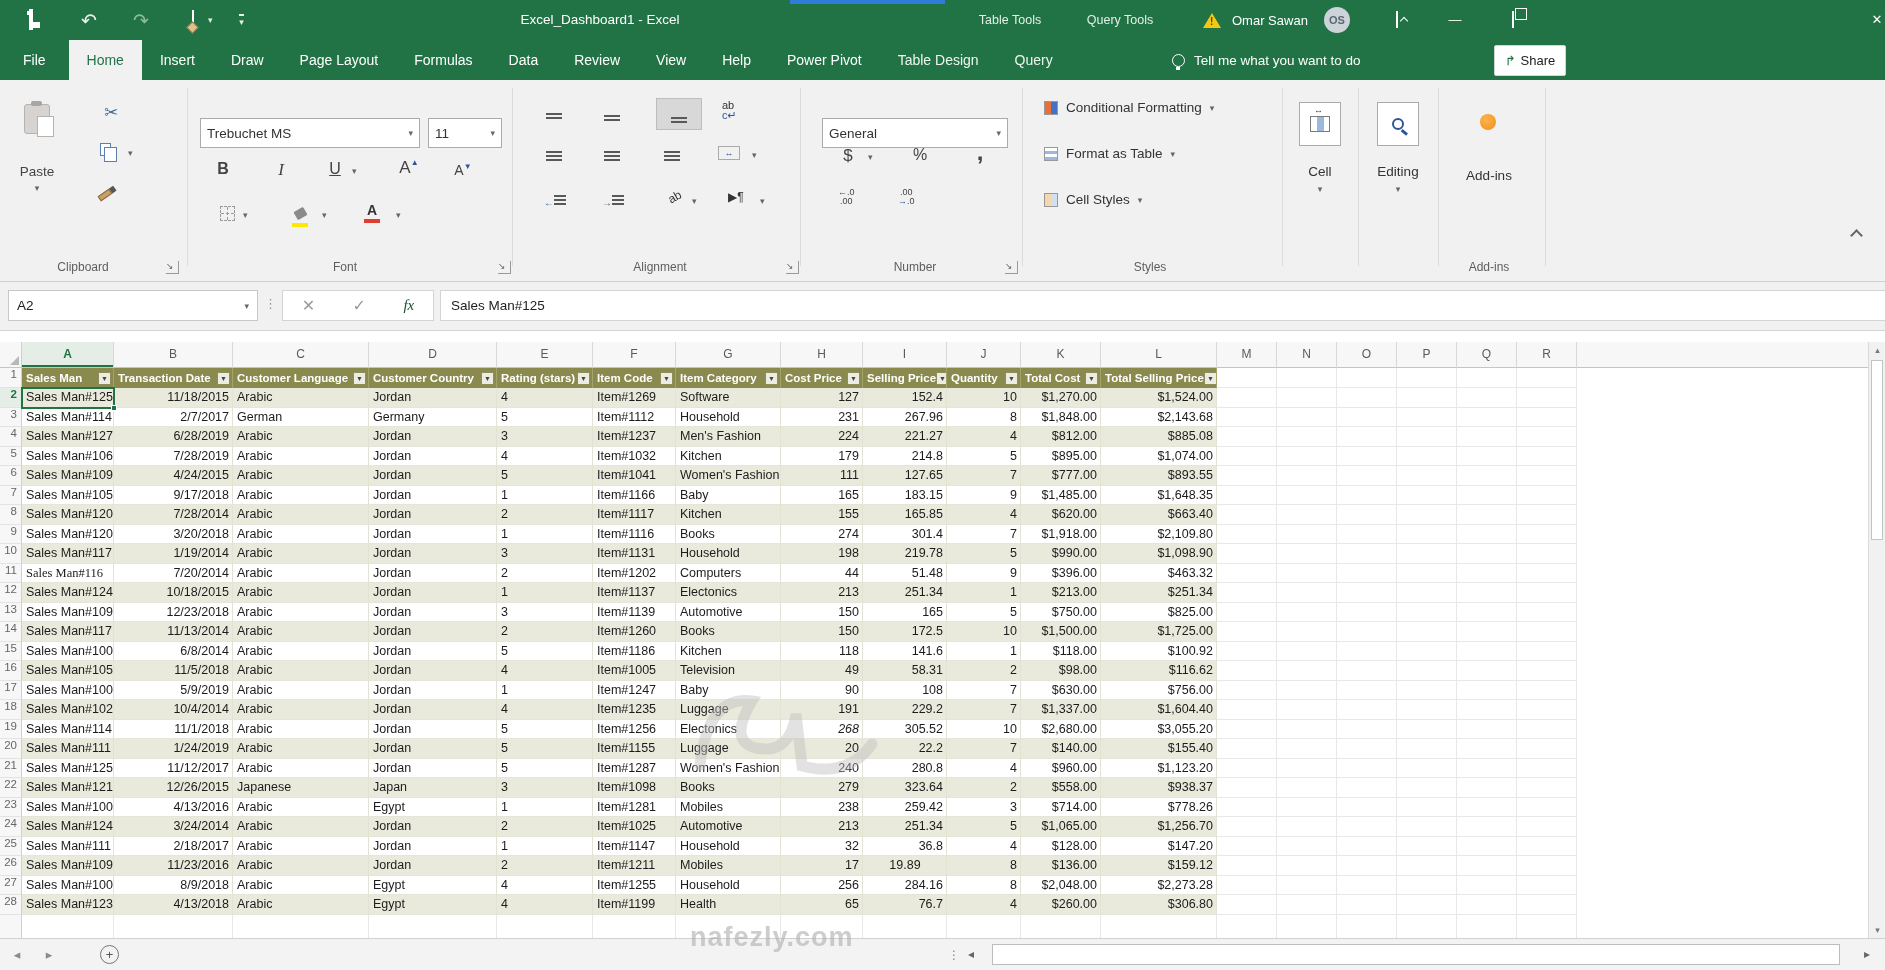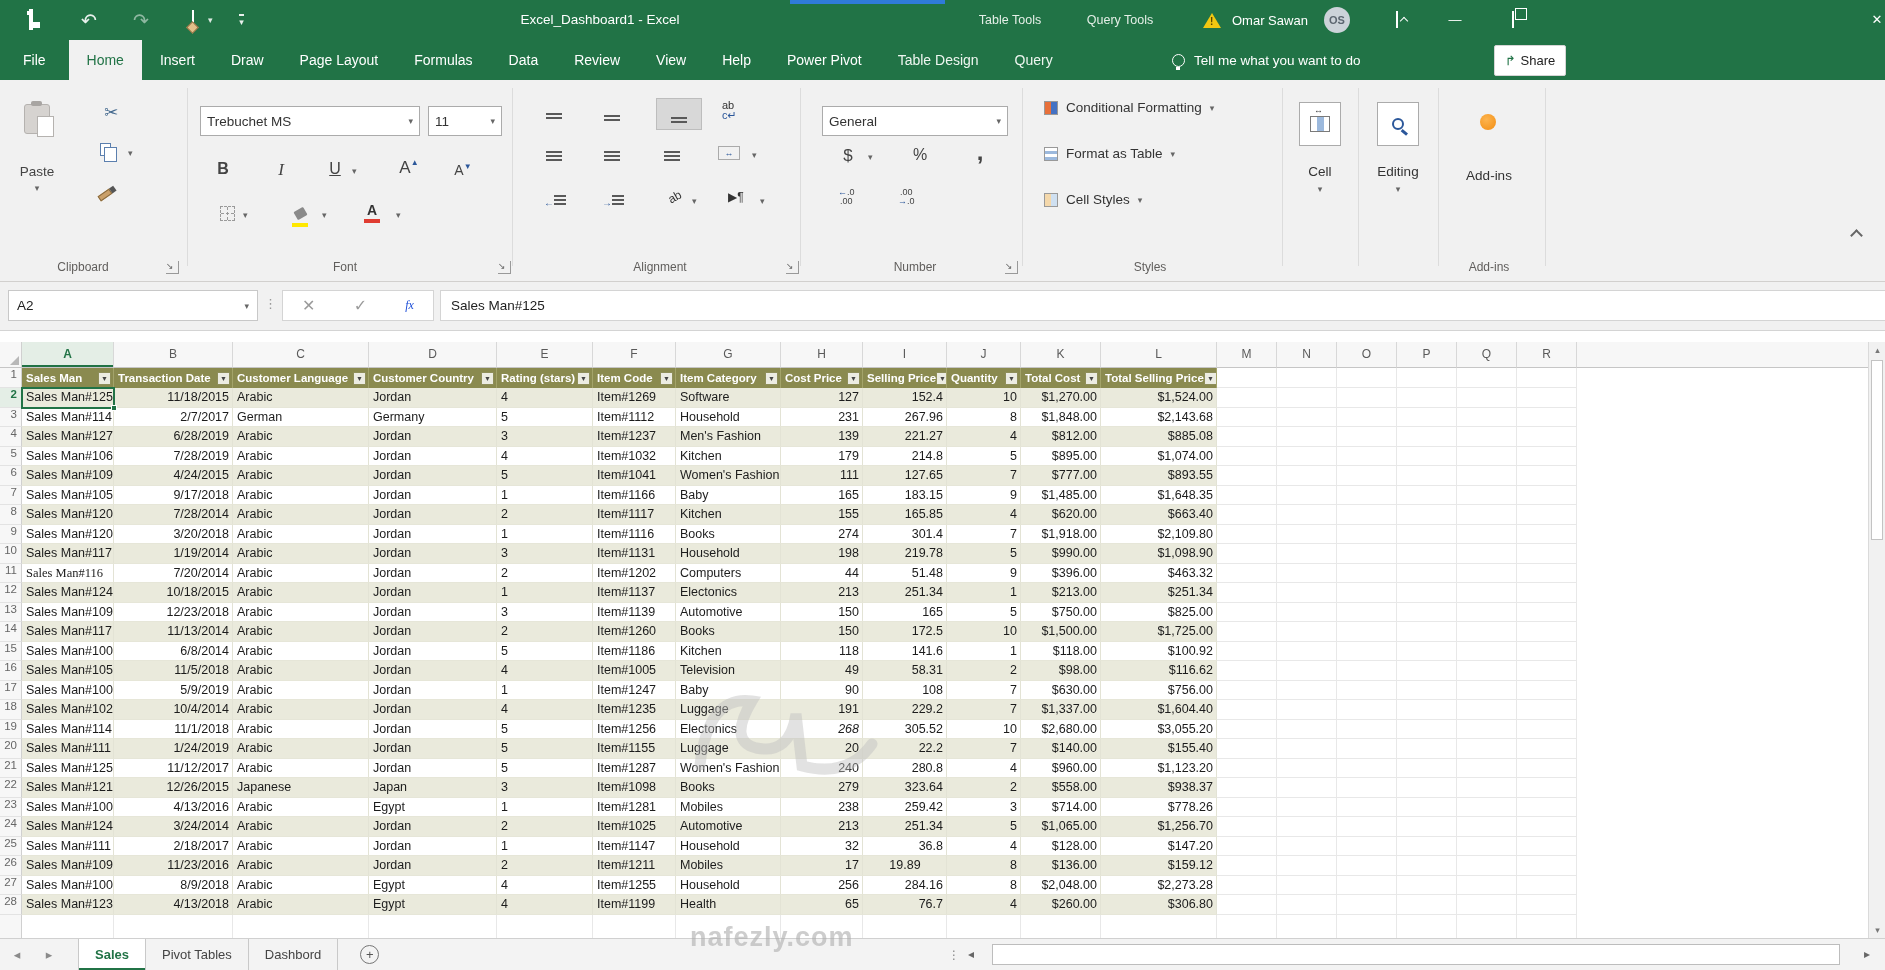--- a/index.html
+++ b/index.html
@@ -55,21 +55,21 @@
   .share-btn{position:absolute;top:45px;left:1494px;width:72px;height:31px;background:#fff;border:1px solid #d5d5d5;border-radius:2px;
     display:flex;align-items:center;justify-content:center;gap:5px;font-size:13px;color:#222;z-index:6;}
   .share-ic{color:#217346;font-size:13px;}
 
   
   .ribbon{position:absolute;top:80px;left:0;width:1885px;height:202px;background:#f1f1f1;border-bottom:1px solid #d2d0ce;z-index:3;}
   .rdiv{position:absolute;top:8px;height:178px;width:1px;background:#dcdcdc;}
   .grouplabel{position:absolute;top:180px;transform:translateX(-50%);font-size:12px;color:#605e5c;white-space:nowrap;}
   .launcher{position:absolute;top:181px;width:13px;height:13px;border:1px solid #999;border-top:none;border-left:none;
     font-size:9px;line-height:10px;color:#666;text-align:left;}
-  .combo{position:absolute;background:#fff;border:1px solid #ababab;display:flex;align-items:center;font-size:13.5px;color:#333;padding:0 6px;justify-content:space-between;}
+  .combo{position:absolute;background:#fff;border:1px solid #ababab;display:flex;align-items:center;font-size:13.5px;color:#333;padding:0 6px;justify-content:space-between;margin-top:12px;}
   .combo .car{font-size:9px;color:#666;}
   .ic-btn{position:absolute;color:#444;font-size:15px;text-align:center;}
   .car{font-size:9px;color:#666;}
   .li{display:inline-block;width:16px;height:11px;background:repeating-linear-gradient(to bottom,#595959 0 1.6px,transparent 1.6px 4.2px);}
   .pressed{background:#d8d8d8;border:1px solid #bdbdbd;}
   .clip{width:26px;height:30px;background:#d6d3d0;border:1px solid #b5b2af;border-radius:3px;position:relative;margin:0 auto;}
   .clip::before{content:"";position:absolute;top:-4px;left:6px;width:11px;height:5px;background:#a8a5a2;border-radius:2px;}
   .clip::after{content:"";position:absolute;right:-5px;bottom:-4px;width:15px;height:19px;background:#fff;border:1px solid #b5b2af;}
   .copyic{width:11px;height:13px;border:1px solid #5b7fae;background:#fff;position:relative;display:inline-block;}
   .copyic::after{content:"";position:absolute;left:3px;top:3px;width:11px;height:13px;border:1px solid #5b7fae;background:#fff;}
@@ -98,21 +98,21 @@
   .collapse-chev{position:absolute;top:228px;left:1852px;width:10px;height:10px;z-index:5;}
   .collapse-chev::before{content:"";position:absolute;left:0;top:3px;width:7px;height:7px;border-left:2px solid #666;border-top:2px solid #666;transform:rotate(45deg);}
 
   
   .fbar{position:absolute;top:282px;left:0;width:1885px;height:49px;background:#f1f1f1;border-bottom:1px solid #d4d4d4;z-index:3;}
   .namebox{position:absolute;left:8px;top:8px;width:250px;height:31px;background:#fff;border:1px solid #c8c8c8;
     display:flex;align-items:center;justify-content:space-between;padding:0 8px;font-size:13.5px;color:#222;}
   .fdots{position:absolute;left:264px;top:14px;color:#9a9a9a;font-size:13px;letter-spacing:1px;}
   .fxbox{position:absolute;left:282px;top:8px;width:152px;height:31px;background:#fff;border:1px solid #d4d4d4;
     display:flex;align-items:center;justify-content:space-around;color:#9a9a9a;}
-  .fxbox .fx{font-family:"Liberation Serif",serif;font-style:italic;font-size:12px;color:#1d4ed8;}
+  .fxbox .fx{font-family:"Liberation Serif",serif;font-style:italic;font-size:15px;color:#14532d;}
   .finput{position:absolute;left:440px;top:8px;right:0;height:31px;background:#fff;border:1px solid #d4d4d4;border-right:none;
     display:flex;align-items:center;padding-left:10px;font-size:13.5px;color:#222;}
 
   
   .sheet{position:absolute;top:342px;left:0;width:1868px;height:596px;background:#fff;overflow:hidden;z-index:1;}
   .colrow{display:flex;height:26px;}
   .cl-cell{height:26px;background:#f7f7f7;border-right:1px solid #d8d8d8;border-bottom:1px solid #c6c6c6;
     text-align:center;font-size:12px;color:#5a5a5a;line-height:25px;flex:0 0 auto;}
   .cl-cell.sel{background:#e4eee6;color:#217346;font-weight:bold;box-shadow:inset 0 -2px 0 #217346;}
   .corner{width:22px;height:26px;background:#f7f7f7;border-right:1px solid #d0d0d0;border-bottom:1px solid #c6c6c6;position:relative;flex:0 0 22px;}
@@ -470,21 +470,21 @@
       </div>
       <div class="xrow band" style="height: 19.5px;">
         <div class="gut">4</div>
         <div class="cell" style="width: 92px; height: 19.5px; line-height: 18.5px;">Sales Man#127</div>
         <div class="cell num" style="width: 119px; height: 19.5px; line-height: 18.5px;">6/28/2019</div>
         <div class="cell" style="width: 136px; height: 19.5px; line-height: 18.5px;">Arabic</div>
         <div class="cell" style="width: 128px; height: 19.5px; line-height: 18.5px;">Jordan</div>
         <div class="cell" style="width: 96px; height: 19.5px; line-height: 18.5px;">3</div>
         <div class="cell" style="width: 83px; height: 19.5px; line-height: 18.5px;">Item#1237</div>
         <div class="cell" style="width: 105px; height: 19.5px; line-height: 18.5px;">Men's Fashion</div>
-        <div class="cell num" style="width: 82px; height: 19.5px; line-height: 18.5px;">139</div>
+        <div class="cell num" style="width: 82px; height: 19.5px; line-height: 18.5px;">224</div>
         <div class="cell num" style="width: 84px; height: 19.5px; line-height: 18.5px;">221.27</div>
         <div class="cell num" style="width: 74px; height: 19.5px; line-height: 18.5px;">4</div>
         <div class="cell num" style="width: 80px; height: 19.5px; line-height: 18.5px;">$812.00</div>
         <div class="cell num" style="width: 116px; height: 19.5px; line-height: 18.5px;">$885.08</div>
         <div class="extra-cell" style="width: 60px; height: 19.5px;"></div>
         <div class="extra-cell" style="width: 60px; height: 19.5px;"></div>
         <div class="extra-cell" style="width: 60px; height: 19.5px;"></div>
         <div class="extra-cell" style="width: 60px; height: 19.5px;"></div>
         <div class="extra-cell" style="width: 60px; height: 19.5px;"></div>
         <div class="extra-cell" style="width: 60px; height: 19.5px;"></div>
@@ -1023,25 +1023,20 @@
 <div class="vscroll">
   <div class="varrow" style="top:3px;">▴</div>
   <div class="vthumb"></div>
   <div class="varrow" style="bottom:3px;">▾</div>
 </div>
 
 <div class="tabbar">
   <div class="nav-ar">◂</div>
   <div class="nav-ar" style="width:30px;">▸</div>
   <div style="width:14px;"></div>
-  <div style="display:flex;">
-      <div class="stab active">Sales</div>
-      <div class="stab">Pivot Tables</div>
-      <div class="stab">Dashbord</div>
-    </div>
   <div class="addsheet">+</div>
   <div class="hsplit">⋮</div>
   <div class="hs-ar" style="left:968px;">◂</div>
   <div class="hthumb"></div>
   <div class="hs-ar" style="left:1864px;">▸</div>
 </div>
 
 <div class="watermark">
   <svg width="230" height="150" viewBox="0 0 230 150">
     <path d="M40 105 q8-70 52-64 q-24 40 4 47 q34 7 40-34 l6 52 q46 12 70-22" fill="none" stroke="rgba(190,190,190,0.45)" stroke-width="11" stroke-linecap="round"></path>

